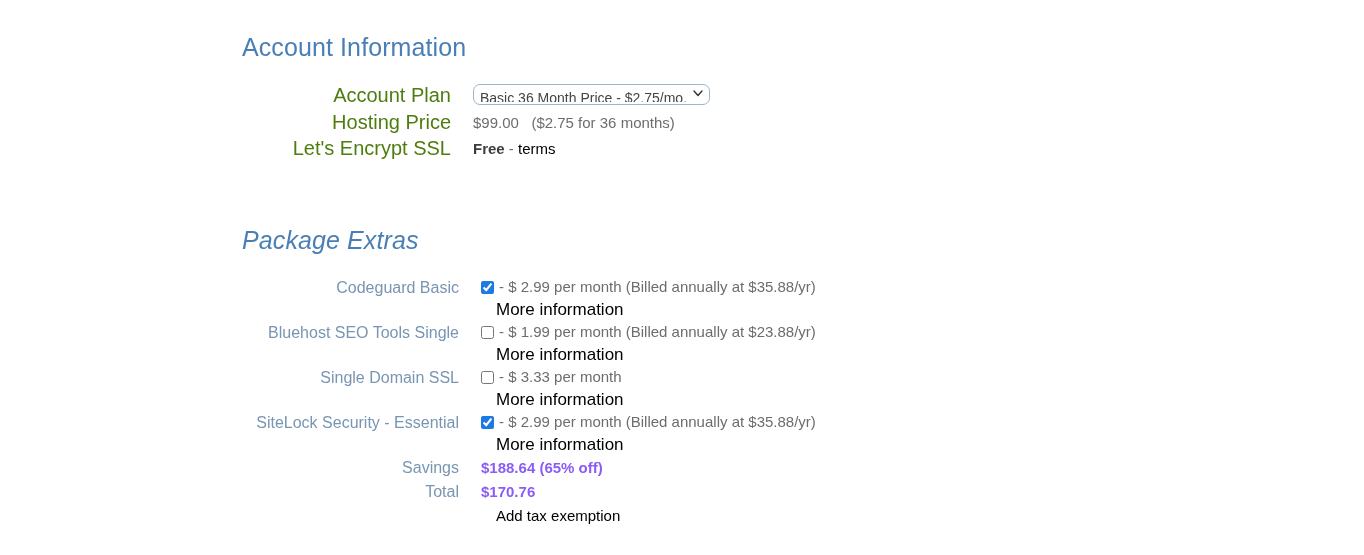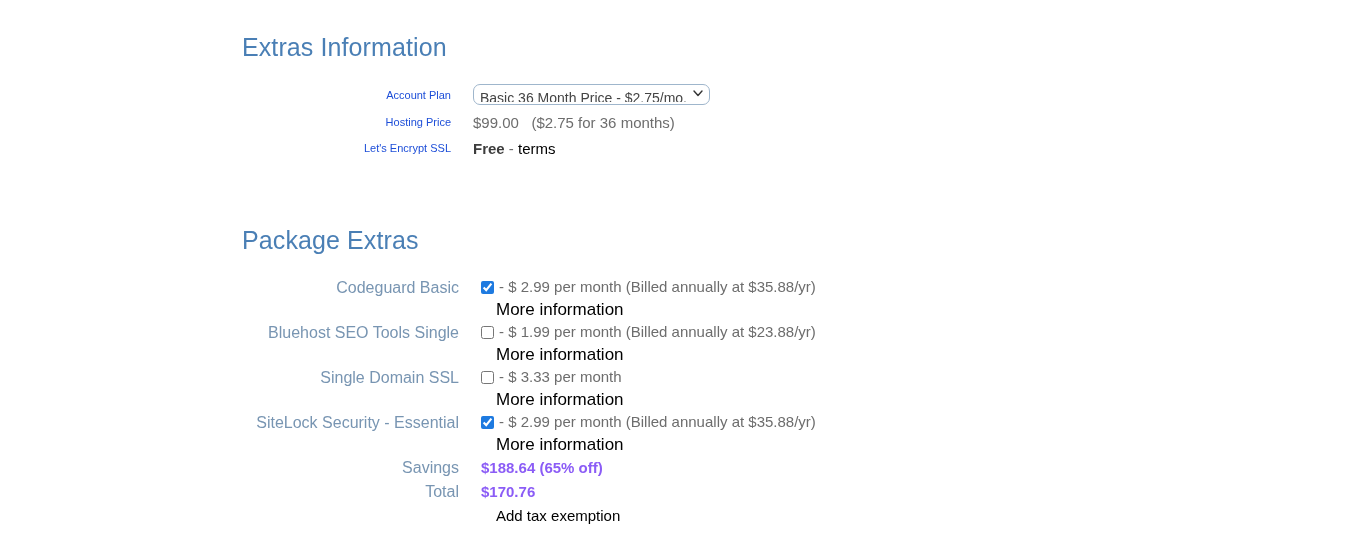--- a/index.html
+++ b/index.html
@@ -25,43 +25,43 @@
   .section-title {
     position: absolute;
     left: 242px;
     font-size: 25px;
     font-weight: 400;
     color: #4a7fb5;
     letter-spacing: 0.1px;
     white-space: nowrap;
   }
   #pkg-info-title { top: 33px; }
-  #pkg-extras-title { top: 226px; }
+  #pkg-extras-title { top: 226px; font-style: italic; }
 
   
   .rows {
     position: absolute;
     left: 0;
     width: 1364px;
   }
   #info-rows  { top: 83px; }
   #extras-rows{ top: 276px; }
 
   .row {
     display: flex;
     align-items: flex-start;
   }
 
   .row-label {
     width: 451px;
     text-align: right;
     padding-right: 0;
-    font-size: 11px;
-    line-height: 24px;
-    color: #1d4ed8;
+    font-size: 20px;
+    line-height: 24px;
+    color: #4d7c0f;
     font-weight: 400;
   }
 
   .row-value {
     margin-left: 22px;
     font-size: 15px;
     line-height: 24px;
     color: #6d6d6d;
     white-space: nowrap;
   }
@@ -157,21 +157,21 @@
     font-size: 15px;
     line-height: 24px;
   }
   .spacer-label { width: 451px; }
 </style>
 </head>
 <body>
 
 <div class="page">
 
-  <div class="section-title" id="pkg-info-title">Extras Information</div>
+  <div class="section-title" id="pkg-info-title">Account Information</div>
 
   <div class="rows" id="info-rows">
 
     <div class="row">
       <div class="row-label">Account Plan</div>
       <div class="row-value">
         <span class="select-wrap">
           <select class="plan-select" id="plan-select"><option>Basic 36 Month Price - $2.75/mo.</option></select>
           <svg class="select-chevron" viewBox="0 0 10 10">
             <path d="M1 3 L5 7.5 L9 3" fill="none" stroke="#333" stroke-width="1.4" stroke-linecap="round" stroke-linejoin="round"></path>

